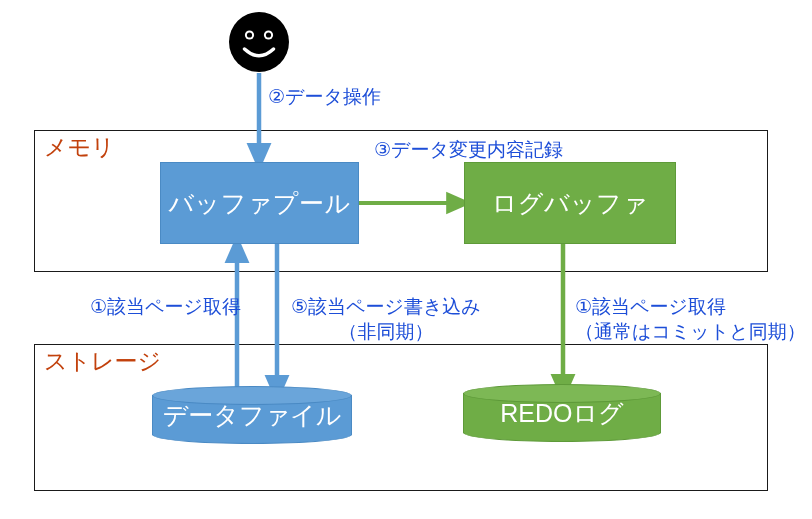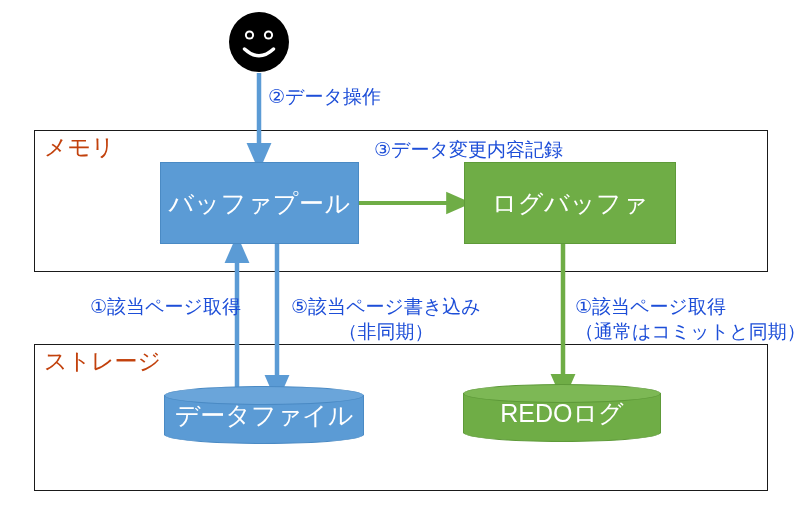--- a/index.html
+++ b/index.html
@@ -145,21 +145,21 @@
   </div>
 
   <div class="box box-blue" style="left:160px;top:162px;width:199px;height:82px;">
     <span>バッファプール</span>
   </div>
 
   <div class="box box-green" style="left:464px;top:162px;width:212px;height:82px;">
     <span>ログバッファ</span>
   </div>
 
-  <div class="cyl cyl-blue" style="left:164px;top:386px;width:200px;height:58px;">
+  <div class="cyl cyl-blue" style="left:152px;top:386px;width:200px;height:58px;">
     <div class="bot"></div>
     <div class="body"></div>
     <div class="top"></div>
     <div class="cap-label">データファイル</div>
   </div>
 
   <div class="cyl cyl-green" style="left:463px;top:384px;width:198px;height:58px;">
     <div class="bot"></div>
     <div class="body"></div>
     <div class="top"></div>

